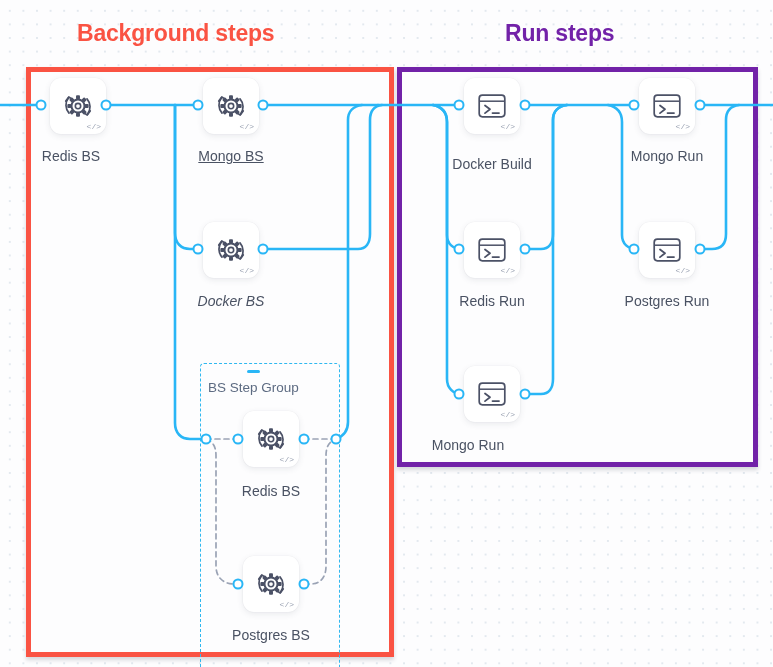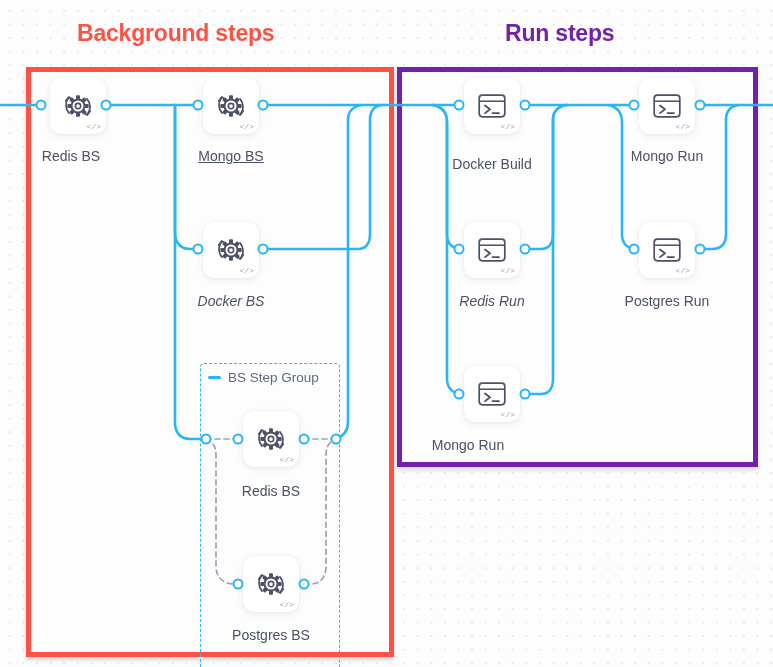--- a/index.html
+++ b/index.html
@@ -109,20 +109,21 @@
     position: absolute;
     left: 208px;
     top: 370px;
     display: flex;
     align-items: center;
     gap: 7px;
     font-size: 13.5px;
     color: #5d6b82;
     white-space: nowrap;
     user-select: none;
+    flex-direction: column;
   }
   #step-group-header .collapse-dash {
     display: inline-block;
     width: 13px;
     height: 2.6px;
     border-radius: 2px;
     background: #29b6f6;
   }
 
   
@@ -376,21 +377,21 @@
         <div class="glyph">
           <svg width="30" height="26" viewBox="0 0 30 26">
             <rect x="2.2" y="2.2" width="25.6" height="21.6" rx="3.2" ry="3.2" fill="none" stroke="#4b5166" stroke-width="1.7"></rect>
             <line x1="2.2" y1="8.2" x2="27.8" y2="8.2" stroke="#4b5166" stroke-width="1.5"></line>
             <polyline points="8,12.5 13,16.3 8,20.1" fill="none" stroke="#4b5166" stroke-width="1.8" stroke-linecap="round" stroke-linejoin="round"></polyline>
             <line x1="15.5" y1="20.1" x2="22" y2="20.1" stroke="#4b5166" stroke-width="1.8" stroke-linecap="round"></line>
           </svg>
         </div>
         <div class="code-badge">&lt;/&gt;</div>
       </div>
-      <div class="node-label" style="left: 492px; top: 293px; font-style: italic;">Redis Run</div>
+      <div class="node-label" style="left: 492px; top: 293px;">Redis Run</div>
       <div class="node" style="left: 639px; top: 222px;">
         <div class="glyph">
           <svg width="30" height="26" viewBox="0 0 30 26">
             <rect x="2.2" y="2.2" width="25.6" height="21.6" rx="3.2" ry="3.2" fill="none" stroke="#4b5166" stroke-width="1.7"></rect>
             <line x1="2.2" y1="8.2" x2="27.8" y2="8.2" stroke="#4b5166" stroke-width="1.5"></line>
             <polyline points="8,12.5 13,16.3 8,20.1" fill="none" stroke="#4b5166" stroke-width="1.8" stroke-linecap="round" stroke-linejoin="round"></polyline>
             <line x1="15.5" y1="20.1" x2="22" y2="20.1" stroke="#4b5166" stroke-width="1.8" stroke-linecap="round"></line>
           </svg>
         </div>
         <div class="code-badge">&lt;/&gt;</div>

